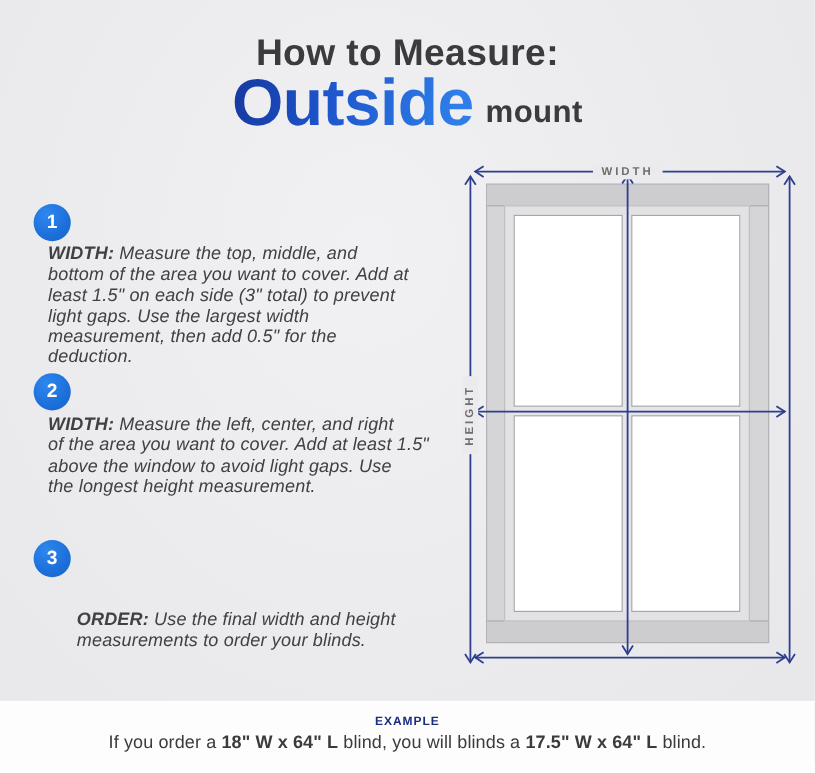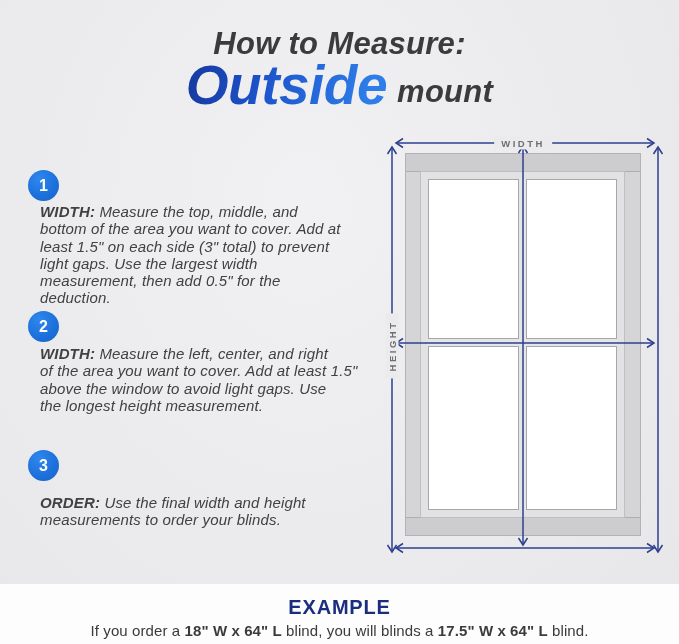--- a/index.html
+++ b/index.html
@@ -15,35 +15,35 @@
   body{
     font-family:"Liberation Sans","DejaVu Sans",sans-serif;
     background:#fff;
   }
   .canvas{
     position:relative;width:679px;height:644px;overflow:hidden;
     background:radial-gradient(ellipse at 45% 32%, #f1f1f3 0%, #ebebed 55%, #e7e7e9 100%);
   }
 
   
-  .title-block{position:absolute;top:27px;left:0;width:679px;text-align:center;font-style:italic;}
+  .title-block{position:absolute;top:27px;left:0;width:679px;text-align:center;}
   .title-line1{
     font-size:31px;font-weight:700;color:var(--title-dark);
     line-height:34px;letter-spacing:.3px;
   }
   .title-line2{line-height:46px;margin-top:1px;}
   .title-highlight{
     font-size:55px;font-weight:800;letter-spacing:-.5px;
     background:linear-gradient(100deg,#16389e 0%,#1d55cc 40%,#2e7de8 90%);
     -webkit-background-clip:text;background-clip:text;
     -webkit-text-fill-color:transparent;color:#1d55cc;
     vertical-align:baseline;
   }
   .title-suffix{
-    font-size:31px;font-weight:700;color:var(--title-dark);
+    font-size:26px;font-weight:700;color:var(--title-dark);
     margin-left:10px;vertical-align:2px;letter-spacing:.3px;
   }
 
   
   .step-circle{
     position:absolute;width:31px;height:31px;border-radius:50%;
     background:radial-gradient(circle at 35% 28%, #2f87ee 0%, #1d71dc 55%, #1663c8 100%);
     color:#fff;font-size:16px;font-weight:700;
     display:flex;align-items:center;justify-content:center;
   }
@@ -53,21 +53,21 @@
     letter-spacing:.15px;
     font-style:italic;
   }
   .step-label{font-weight:700;}
   .step-body{white-space:pre-line;}
   #circle-1{left:28px;top:170px;}
   #text-1{top:203px;}
   #circle-2{left:28px;top:311px;}
   #text-2{top:345px;}
   #circle-3{left:28px;top:450px;}
-  #text-3{top:494px;}
+  #text-3{top:508px;margin-left:24px;}
 
   
   .diagram{position:absolute;left:380px;top:128px;width:295px;height:440px;}
   .casing{
     position:absolute;left:25px;top:25px;width:236px;height:383px;
     background:#d5d5d7;border:1px solid #b3b3b5;
   }
   .casing-top{
     position:absolute;left:0;top:0;right:0;height:18px;
     background:#cdcdcf;border-bottom:1px solid #aeaeb0;
@@ -98,21 +98,21 @@
   }
   .width-label{left:143px;top:15px;transform:translate(-50%,-50%);}
   .height-label{left:12px;top:218px;transform:translate(-50%,-50%) rotate(-90deg);}
 
   
   .example-strip{
     position:absolute;left:0;top:584px;width:679px;height:60px;
     background:#fdfdfd;text-align:center;
   }
   .example-heading{
-    margin-top:12px;font-size:20px;font-weight:700;
+    margin-top:12px;font-size:10px;font-weight:700;
     color:var(--example-navy);letter-spacing:.8px;
   }
   .example-line{
     margin-top:3px;font-size:15px;color:var(--title-dark);letter-spacing:.1px;
   }
   .example-line b{font-weight:700;}
 </style>
 </head>
 <body>
 

